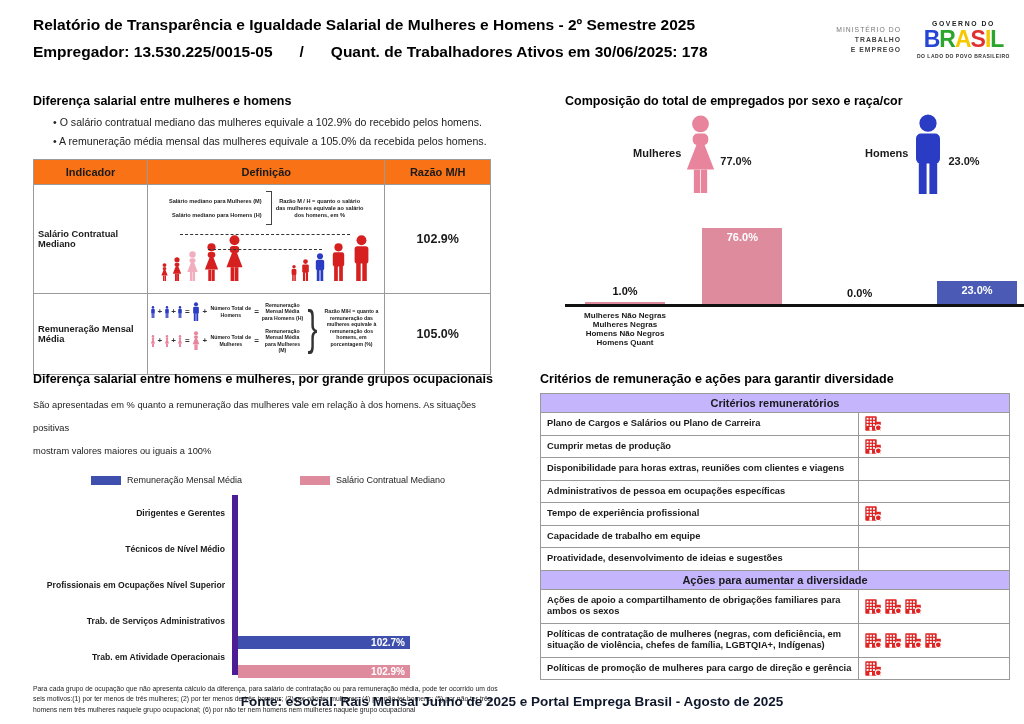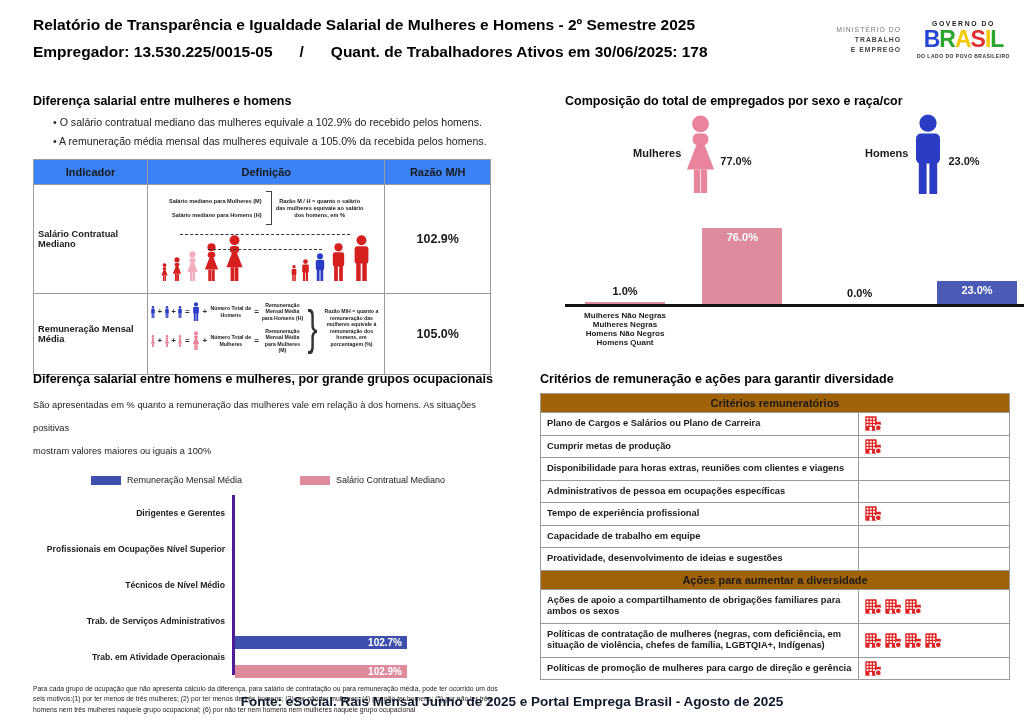--- a/index.html
+++ b/index.html
@@ -21,21 +21,21 @@
   .gov-tagline{font-size:5px;font-weight:bold;letter-spacing:0.5px;color:#333;margin-top:2px;}
 
   .section-title{font-size:12.5px;font-weight:bold;color:#000;}
 
   
   #sec-salary{position:absolute;left:33px;top:94px;width:462px;}
   .bullets{margin-top:8px;margin-left:20px;}
   .bullet{font-size:10.6px;margin-top:7px;color:#222;}
   .ind-table{margin-top:12px;border-collapse:collapse;width:458px;}
   .ind-table th,.ind-table td{border:1px solid #9a9a9a;}
-  .ind-table th{background:#3b82f6;font-size:11px;padding:6px 2px;}
+  .ind-table th{background:#f97316;font-size:11px;padding:6px 2px;}
   td.ind{width:112px;font-size:9.3px;font-weight:bold;padding:2px 4px;}
   td.ratio{width:112px;font-size:12.5px;font-weight:bold;text-align:center;}
   td.def{width:230px;padding:4px 2px;vertical-align:top;}
   tr.r1 td{height:100px;}
   tr.r2 td{height:72px;}
   .def1-top{display:flex;justify-content:center;align-items:center;gap:4px;margin-top:2px;}
   .medlabels{display:flex;flex-direction:column;gap:8px;font-size:5.6px;font-weight:bold;text-align:right;}
   .bracket{width:5px;height:32px;border-top:1px solid #444;border-right:1px solid #444;border-bottom:1px solid #444;}
   .def-note{width:88px;font-size:5.6px;font-weight:bold;text-align:center;line-height:7px;}
   .def1-icons{position:relative;height:52px;margin-top:4px;display:flex;justify-content:center;align-items:flex-end;}
@@ -67,29 +67,29 @@
 
   
   #sec-occupational{position:absolute;left:33px;top:372px;width:470px;}
   .occ-sub{margin-top:8px;font-size:9.3px;line-height:23px;color:#222;}
   .occ-legend{display:flex;justify-content:center;gap:58px;margin-top:12px;}
   .legend-item{display:flex;align-items:center;gap:6px;font-size:9px;color:#222;}
   .legend-swatch{width:30px;height:9px;}
   .occ-chart{margin-top:10px;}
   .occ-row{display:flex;align-items:center;height:36px;}
   .occ-label{width:192px;text-align:right;font-size:8.6px;font-weight:bold;padding-right:7px;}
-  .occ-bars{flex:1;height:100%;border-left:3px solid #4c1d95;display:flex;flex-direction:column;justify-content:center;gap:16px;}
+  .occ-bars{flex:1;height:100%;border-left:6px solid #4c1d95;display:flex;flex-direction:column;justify-content:center;gap:16px;}
   .occ-bar{height:13px;color:#fff;font-size:10px;font-weight:bold;text-align:right;padding-right:5px;line-height:13px;box-sizing:border-box;}
   .occ-note{margin-top:9px;font-size:6.8px;line-height:10.4px;width:466px;color:#222;}
 
   
   #sec-criteria{position:absolute;left:540px;top:372px;width:470px;}
   .crit-table{border-collapse:collapse;width:470px;margin-top:7px;border:1.5px solid #8a8a8a;}
   .crit-table td{border:1px solid #9a9a9a;}
-  .crit-header{background:#a16207;font-weight:bold;font-size:11px;text-align:center;padding:3px;margin-left:8px;}
+  .crit-header{background:#c4b5fd;font-weight:bold;font-size:11px;text-align:center;padding:3px;margin-left:8px;}
   .crit-label{font-size:9.3px;font-weight:bold;padding:5px 6px;line-height:11.5px;}
   .crit-icons{width:138px;padding:2px 6px;}
   .crit-icons .iconrow{display:flex;gap:3px;align-items:center;}
 
   #footer{position:absolute;left:0;right:0;top:694px;text-align:center;font-size:13.5px;font-weight:bold;color:#0f172a;}
 </style>
 </head>
 <body>
 
 <div class="page">
@@ -369,25 +369,25 @@
           <span class="legend-swatch" style="background:#dd8b9d"></span>
           <span>Salário Contratual Mediano</span>
         </div>
       </div>
     <div class="occ-chart" id="occ-chart">
         <div class="occ-row">
           <div class="occ-label">Dirigentes e Gerentes</div>
           <div class="occ-bars"></div>
         </div>
         <div class="occ-row">
+          <div class="occ-label">Técnicos de Nível Médio</div>
+          <div class="occ-bars"></div>
+        </div>
+        <div class="occ-row">
           <div class="occ-label">Profissionais em Ocupações Nível Superior</div>
-          <div class="occ-bars"></div>
-        </div>
-        <div class="occ-row">
-          <div class="occ-label">Técnicos de Nível Médio</div>
           <div class="occ-bars"></div>
         </div>
         <div class="occ-row">
           <div class="occ-label">Trab. de Serviços Administrativos</div>
           <div class="occ-bars"></div>
         </div>
         <div class="occ-row">
           <div class="occ-label">Trab. em Atividade Operacionais</div>
           <div class="occ-bars">
             <div class="occ-bar" style="width:172px;background:#3f4fae">102.7%</div>

